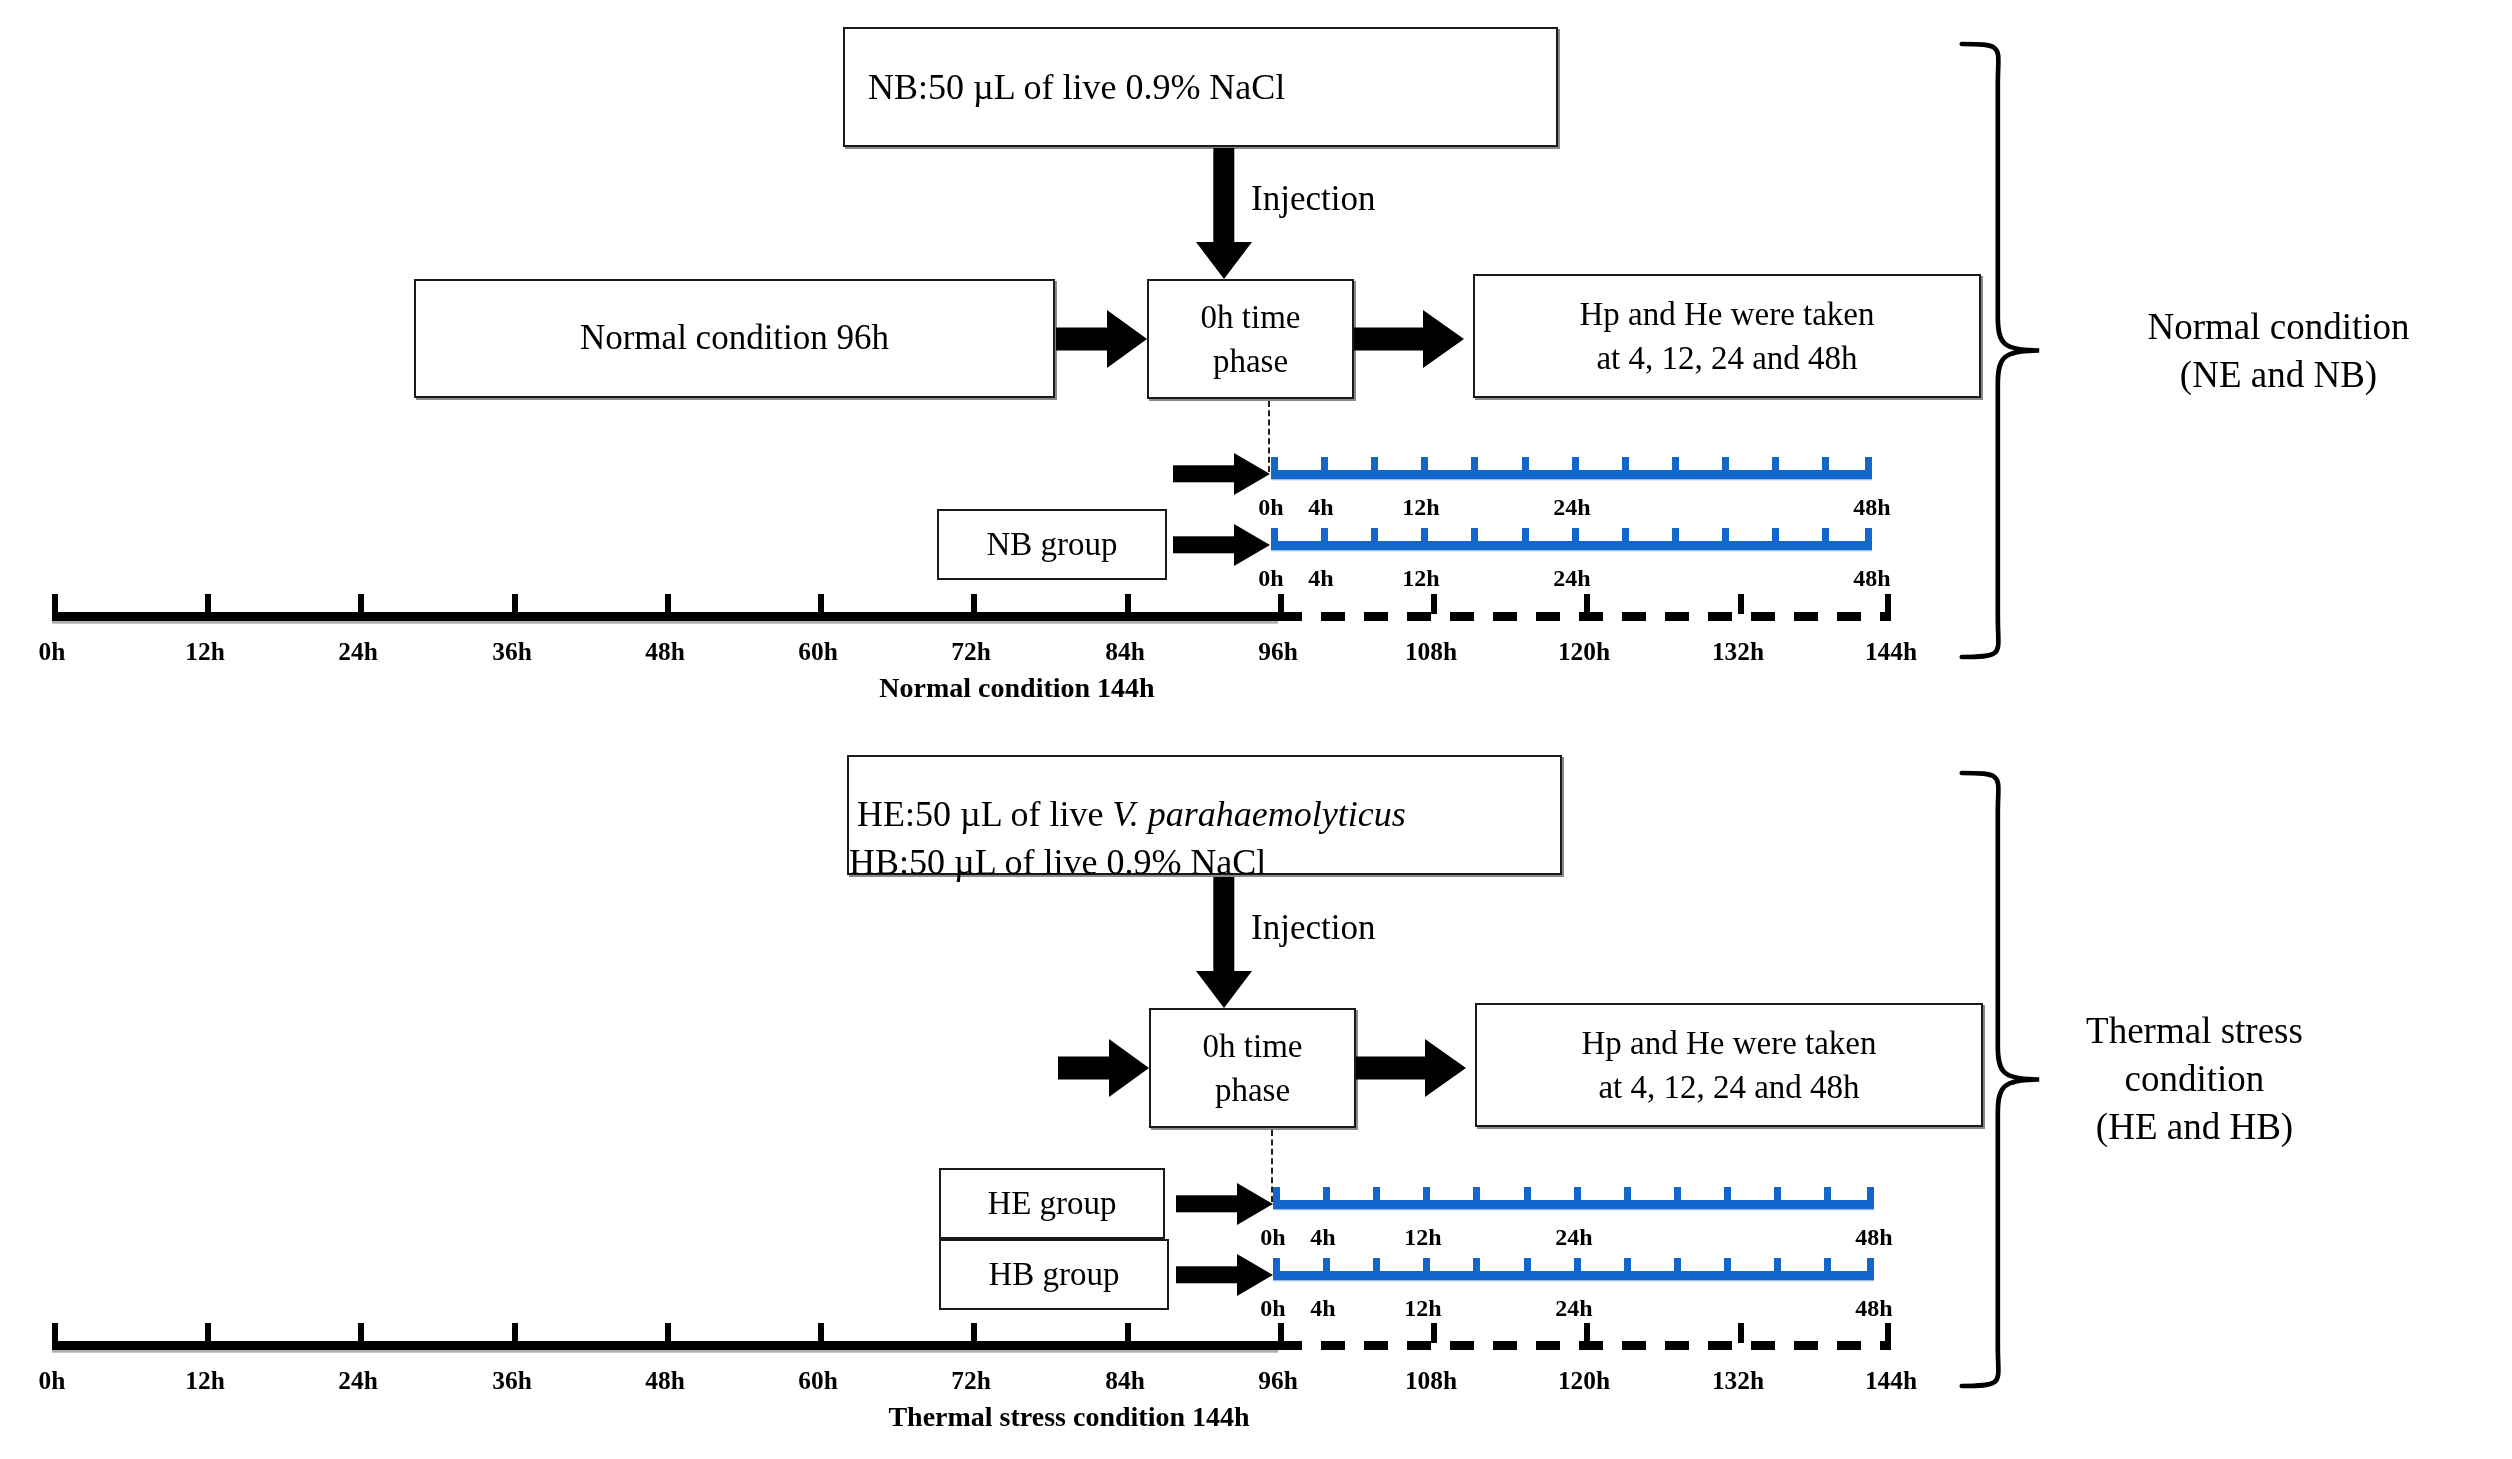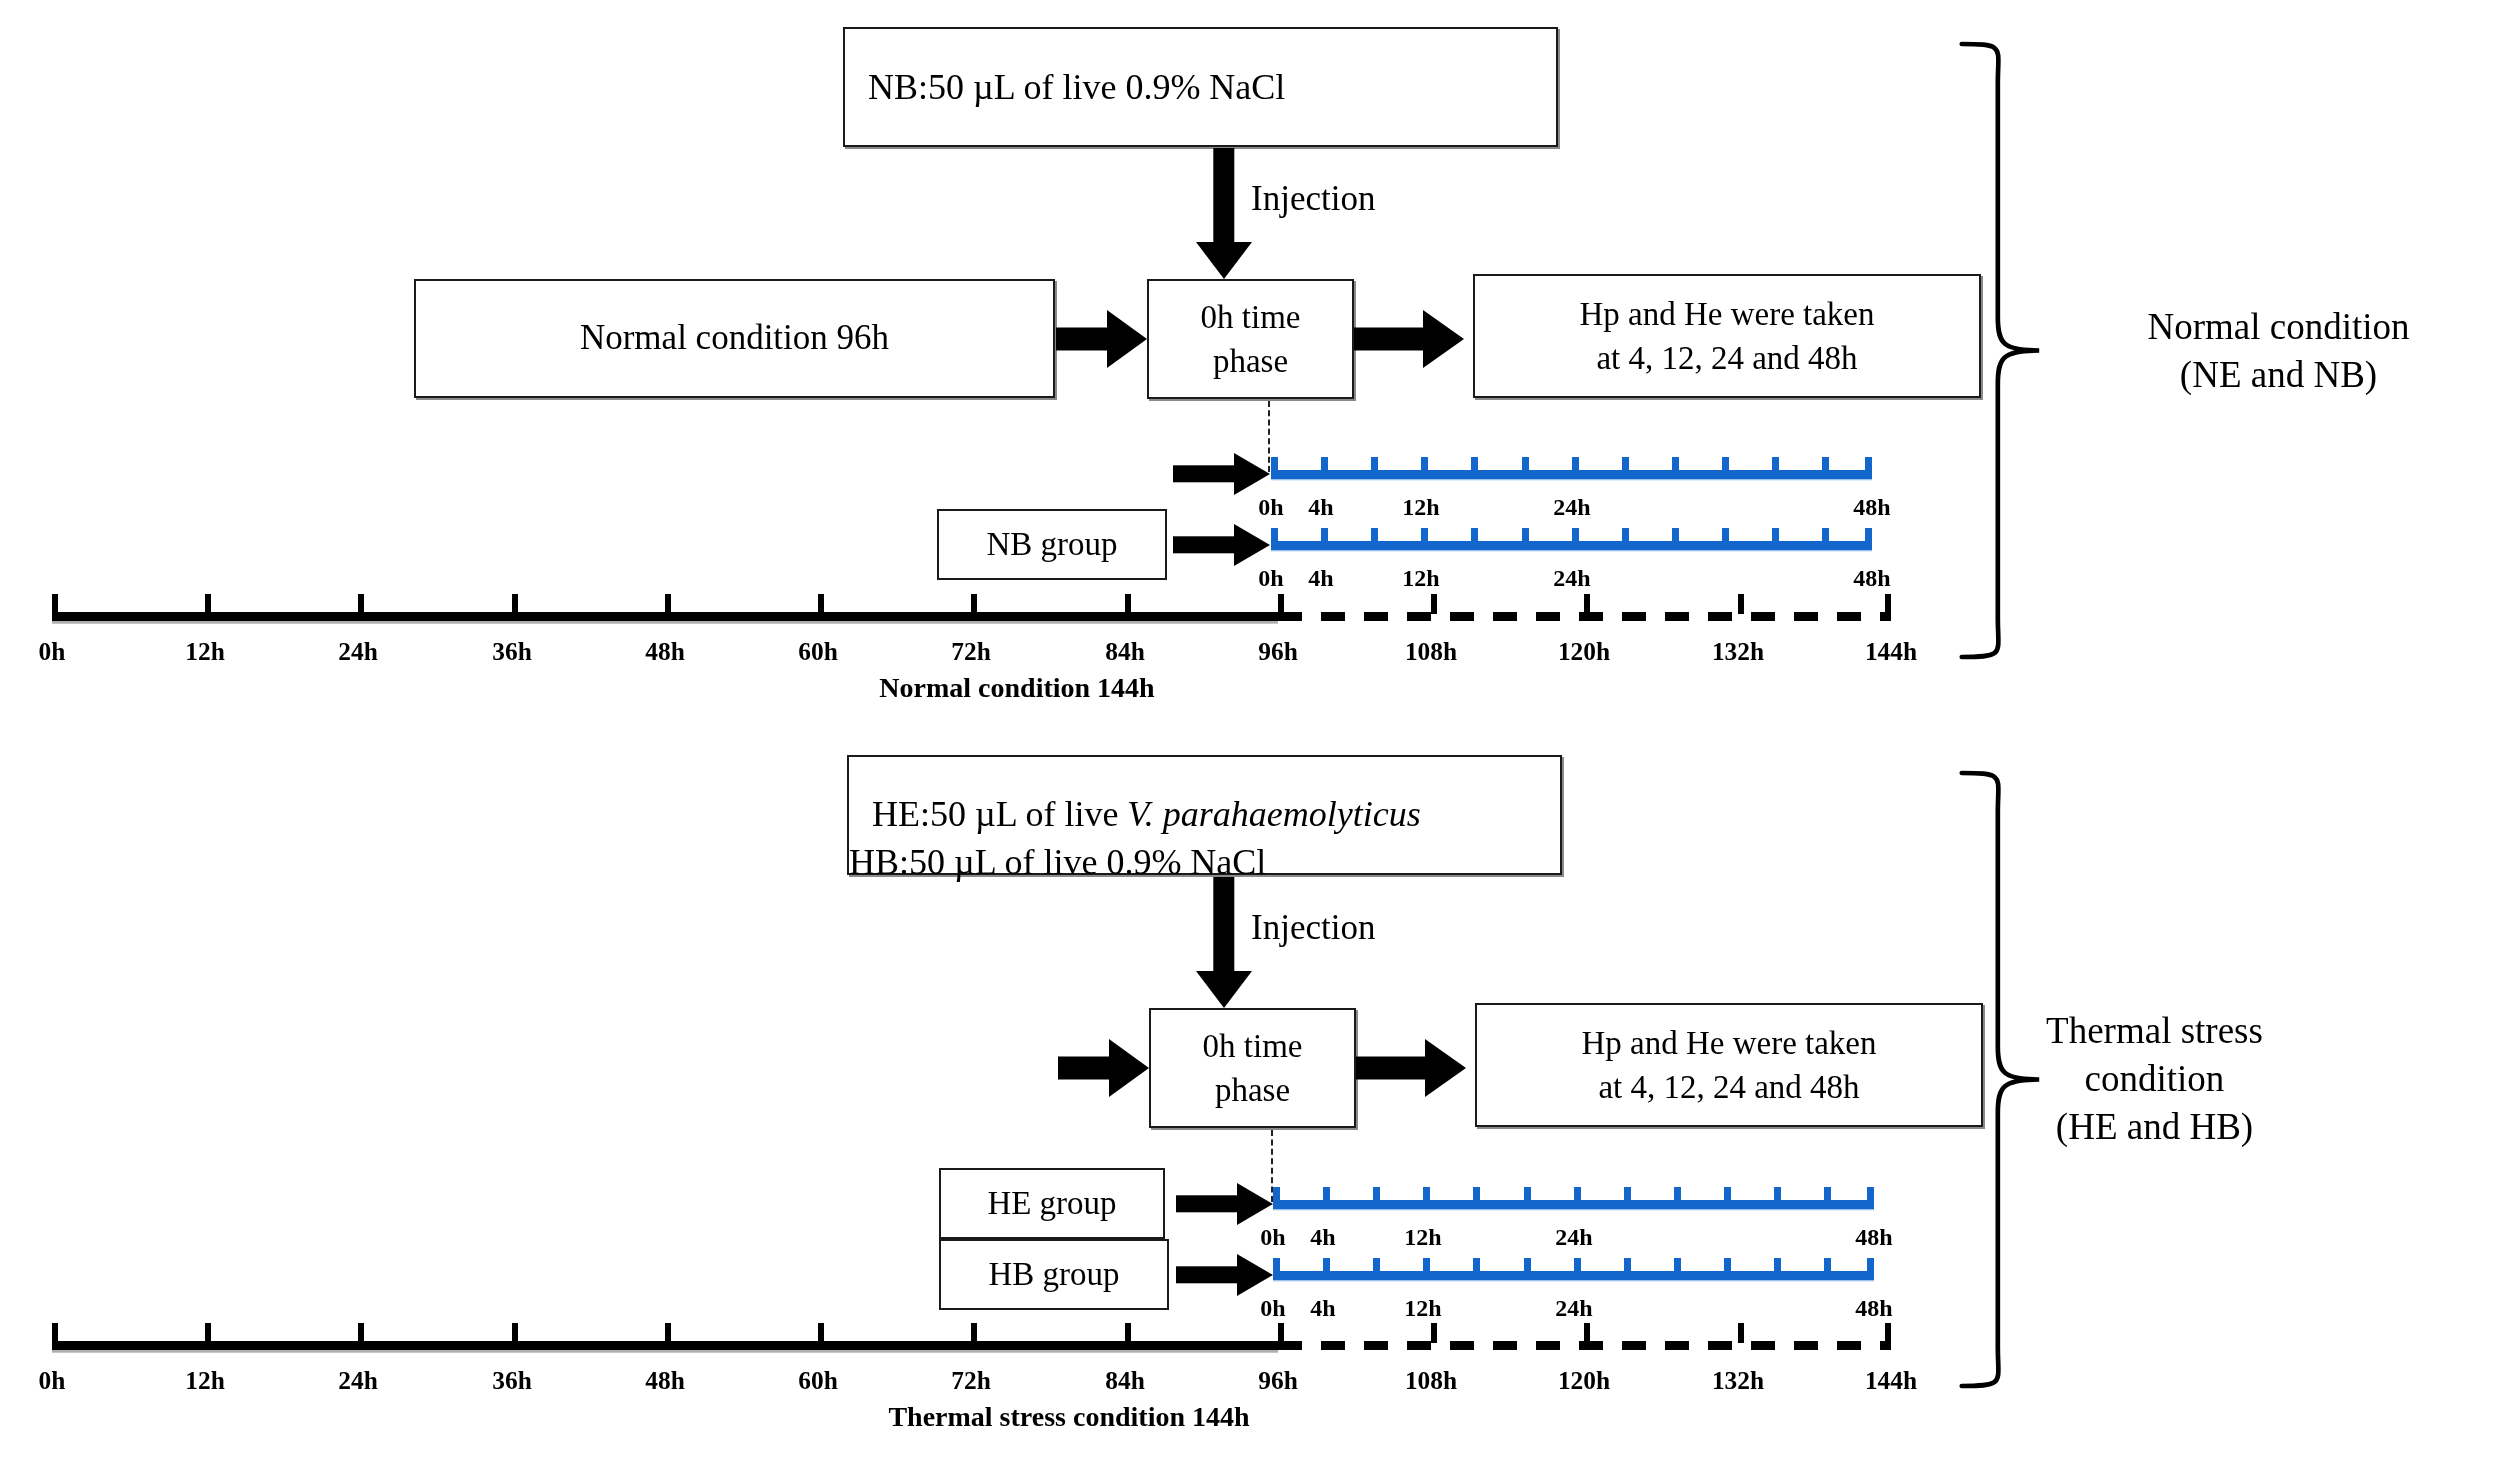--- a/index.html
+++ b/index.html
@@ -197,21 +197,21 @@
       <path d="M4 6 C70 6 58 10 58 64 L58 415 C58 455 66 465 120 465 C66 465 58 475 58 515 L58 866 C58 920 70 924 4 924"></path>
     </svg>
   </div>
   <div class="brace-label" style="left:2078px;top:351px;width:401px;">Normal condition
 (NE and NB)</div>
 </div>
 
 <div class="panel" style="top:730px;height:730px;">
 
   <div class="box shadowed t-treat" style="left:847px;top:25.4px;width:715px;height:120px;flex-direction:column;">
-    <div style="width:100%;padding-left:23px;box-sizing:border-box;text-align:left;margin-top:46px;">
+    <div style="width:100%;padding-left:8px;box-sizing:border-box;text-align:left;margin-top:46px;">
       <span>HE:50 µL of live </span><span class="ital">V. parahaemolyticus</span>
     </div>
     <div style="width:100%;box-sizing:border-box;text-align:left;">HB:50 µL of live 0.9% NaCl</div>
   </div>
 
   <div class="arrow-d" style="left:1224px;top:147px;height:131px;">
     <div class="shaft" style="width:21.4px;height:102px;"></div>
     <div class="head" style="top:94px;border-width:37px 28px 0 28px;"></div>
   </div>
   <div class="inj-label" style="left:1251px;top:178px;">Injection</div>
@@ -323,17 +323,17 @@
       <div class="tk" style="left: 1833px;"></div>
       <div class="lbl" style="left: 1839px;">144h</div>
     </div>
   <div class="mtl-caption" style="left:1069px;top:671px;">Thermal stress condition 144h</div>
 
   <div class="brace" style="left:1959px;top:39px;">
     <svg width="87" height="621" viewBox="0 0 130 930" fill="none" stroke="#000" stroke-width="7" stroke-linecap="round">
       <path d="M4 6 C70 6 58 10 58 64 L58 415 C58 455 66 465 120 465 C66 465 58 475 58 515 L58 866 C58 920 70 924 4 924"></path>
     </svg>
   </div>
-  <div class="brace-label" style="left:1954px;top:349px;width:401px;">Thermal stress
+  <div class="brace-label" style="left:1994px;top:349px;width:401px;">Thermal stress
 condition
 (HE and HB)</div>
 </div>
 
 
 </body></html>

